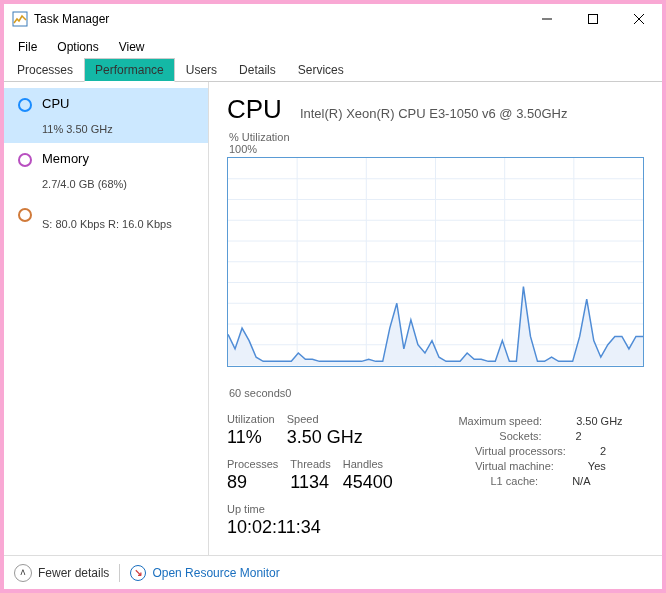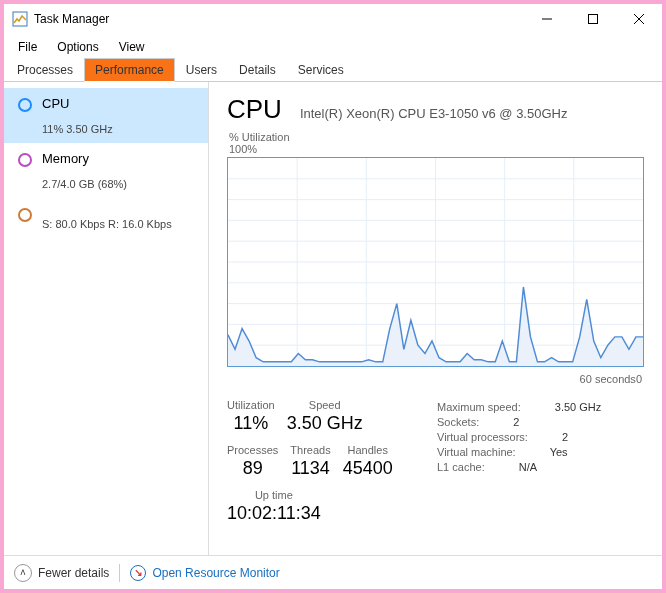--- a/index.html
+++ b/index.html
@@ -7,45 +7,45 @@
   .window { width:666px; height:593px; border:4px solid #f9a8d4; display:flex; flex-direction:column; background:#fff;}
   .titlebar { height:30px; display:flex; align-items:center; padding:0 0 0 8px; }
   .titlebar .icon { width:16px; height:16px; margin-right:6px; display:flex; align-items:center; justify-content:center;}
   .titlebar .title { flex:1; font-size:12px;}
   .win-btns { display:flex; height:100%; }
   .win-btn { width:46px; display:flex; align-items:center; justify-content:center; font-size:13px;}
   .menubar { height:22px; display:flex; align-items:flex-end; padding:0 4px; font-size:12px;}
   .menubar .menu { padding:2px 10px; }
   .tabs { display:flex; border-bottom:1px solid #ccc; padding-left:2px; height:26px; align-items:flex-end;}
   .tab { padding:4px 10px; border:1px solid transparent; font-size:12px; color:#333; position:relative; top:1px;}
-  .tab.active { border:1px solid #ccc; border-bottom:1px solid #fff; background:#f97316;}
+  .tab.active { border:1px solid #ccc; border-bottom:1px solid #fff; background:#14b8a6;}
   .content { flex:1; display:flex; overflow:hidden;}
   .sidebar { width:205px; border-right:1px solid #ddd; padding-top:6px;}
   .side-item { display:flex; padding:8px 10px 8px 14px; }
   .side-item.selected { background:#cce8ff;}
   .side-item .circ { width:14px; height:14px; border:2px solid; border-radius:50%; flex-shrink:0; margin-top:2px;}
   .side-item .txt { margin-left:10px; }
   .side-item .name { font-size:13px; color:#000;}
   .side-item .sub { font-size:11px; color:#444; margin-top:12px;}
   .main { flex:1; padding:12px 18px 8px 18px; display:flex; flex-direction:column;}
   .hdr { display:flex; align-items:baseline; margin-bottom:6px;}
   .hdr h1 { font-size:26px; font-weight:400; margin:0 18px 0 0;}
   .hdr .model { font-size:13px; color:#555;}
   .chart-labels { display:flex; justify-content:center; font-size:11px; color:#666; padding:0 2px 2px 2px;flex-direction:column;}
   .chart { border:1px solid #5a9bd5; height:210px; background:#fff; position:relative;}
   .chart svg { width:100%; height:100%; display:block;}
-  .chart-bottom { display:flex; justify-content:flex-end; font-size:11px; color:#666; padding:6px 2px 0 2px;}
+  .chart-bottom { display:flex; justify-content:flex-start; font-size:11px; color:#666; padding:20px 2px 0 2px;}
   .stats { display:flex; margin-top:14px; gap:10px;}
   .stats-left { width:200px;}
-  .stat-row { display:flex; margin-bottom:10px;text-align:center;}
+  .stat-row { display:flex; margin-bottom:10px;}
   .stat { margin-right:12px;}
   .stat .lbl { font-size:11px; color:#666;}
   .stat .val { font-size:18px; color:#000; margin-top:2px;}
   .stats-right { flex:1; font-size:11px; padding-top:2px;}
-  .stats-right .row { display:flex; justify-content:flex-start; margin-bottom:3px; max-width:220px;gap:34px;}
+  .stats-right .row { display:flex; justify-content:center; margin-bottom:3px; max-width:220px;gap:34px;}
   .stats-right .row .k { color:#666;}
   .stats-right .row .v { color:#333;}
   .footer { height:34px; border-top:1px solid #ddd; display:flex; align-items:center; padding:0 10px; font-size:12px;}
   .footer .fewer { display:flex; align-items:center; color:#333;}
   .footer .fewer .chev{ width:18px;height:18px;border:1px solid #999;border-radius:50%;display:flex;align-items:center;justify-content:center;margin-right:6px;font-size:10px;}
   .footer .divider{ width:1px; height:18px; background:#ccc; margin:0 10px;}
   .footer .orm { display:flex; align-items:center; color:#1a6fbf;}
   .footer .orm .oicn{ width:16px;height:16px;border:1.5px solid #1a6fbf;border-radius:50%;display:flex;align-items:center;justify-content:center;margin-right:6px;color:#d04040;font-size:10px;font-weight:bold;}
 </style>
 </head>

